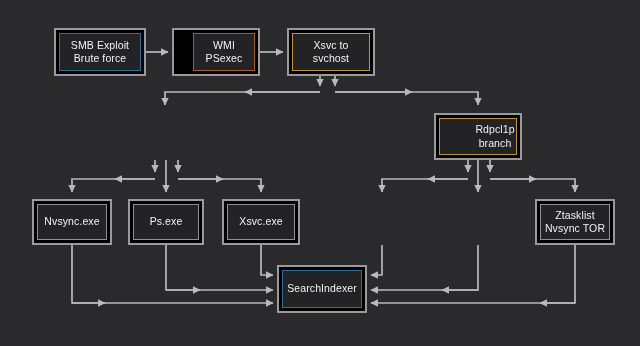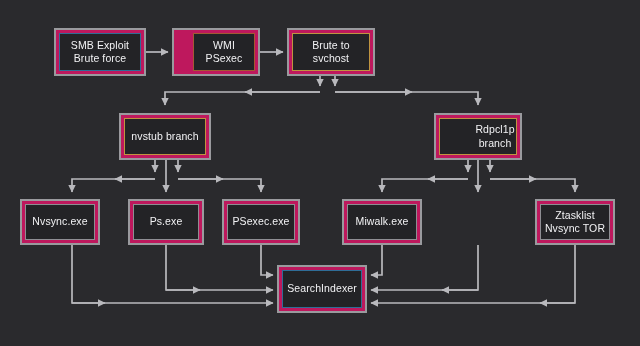--- a/index.html
+++ b/index.html
@@ -20,21 +20,21 @@
     position: absolute;
     left: 0;
     top: 0;
     width: 640px;
     height: 346px;
     pointer-events: none;
   }
   .node {
     position: absolute;
     box-sizing: border-box;
-    background: #be185d;
+    background: #000000;
     border: 2px solid #9a9a9e;
     padding: 3px;
     display: flex;
     align-items: center;
     justify-content: center;
   }
   .node-inner {
     box-sizing: border-box;
     width: 100%;
     height: 100%;
@@ -120,53 +120,43 @@
     </div>
   </div>
   <div class="node accent-copper" style="left: 172px; top: 28px; width: 88px; height: 48px;">
     <div class="node-inner" style="border-color: rgb(163, 90, 51); margin-left: 16px;">
       <span class="node-label">WMI
 PSexec</span>
     </div>
   </div>
   <div class="node accent-gold" style="left: 287px; top: 28px; width: 88px; height: 48px;">
     <div class="node-inner" style="border-color: rgb(191, 148, 64);">
-      <span class="node-label">Brute to
+      <span class="node-label">Xsvc to
 svchost</span>
-    </div>
-  </div>
-  <div class="node accent-gold" style="left: 119px; top: 113px; width: 92px; height: 47px;">
-    <div class="node-inner" style="border-color: rgb(191, 148, 64);">
-      <span class="node-label">nvstub branch</span>
     </div>
   </div>
   <div class="node accent-gold" style="left: 434px; top: 113px; width: 88px; height: 47px;">
     <div class="node-inner" style="border-color: rgb(191, 148, 64); padding-left: 34px;">
       <span class="node-label">Rdpcl1p
 branch</span>
     </div>
   </div>
-  <div class="node accent-gray" style="left: 20px; top: 199px; width: 80px; height: 46px;">
+  <div class="node accent-gray" style="left: 32px; top: 199px; width: 80px; height: 46px;">
     <div class="node-inner" style="border-color: rgb(142, 142, 147);">
       <span class="node-label">Nvsync.exe</span>
     </div>
   </div>
   <div class="node accent-gray" style="left: 128px; top: 199px; width: 76px; height: 46px;">
     <div class="node-inner" style="border-color: rgb(142, 142, 147); align-items: center;">
       <span class="node-label">Ps.exe</span>
     </div>
   </div>
   <div class="node accent-gray" style="left: 222px; top: 199px; width: 78px; height: 46px;">
     <div class="node-inner" style="border-color: rgb(142, 142, 147);">
-      <span class="node-label">PSexec.exe</span>
-    </div>
-  </div>
-  <div class="node accent-gray" style="left: 342px; top: 199px; width: 80px; height: 46px;">
-    <div class="node-inner" style="border-color: rgb(142, 142, 147);">
-      <span class="node-label">Miwalk.exe</span>
+      <span class="node-label">Xsvc.exe</span>
     </div>
   </div>
   <div class="node accent-gray" style="left: 535px; top: 199px; width: 80px; height: 46px;">
     <div class="node-inner" style="border-color: rgb(142, 142, 147);">
       <span class="node-label">Ztasklist
 Nvsync TOR</span>
     </div>
   </div>
   <div class="node accent-blue" style="left: 277px; top: 265px; width: 90px; height: 48px;">
     <div class="node-inner" style="border-color: rgb(47, 109, 151);">

